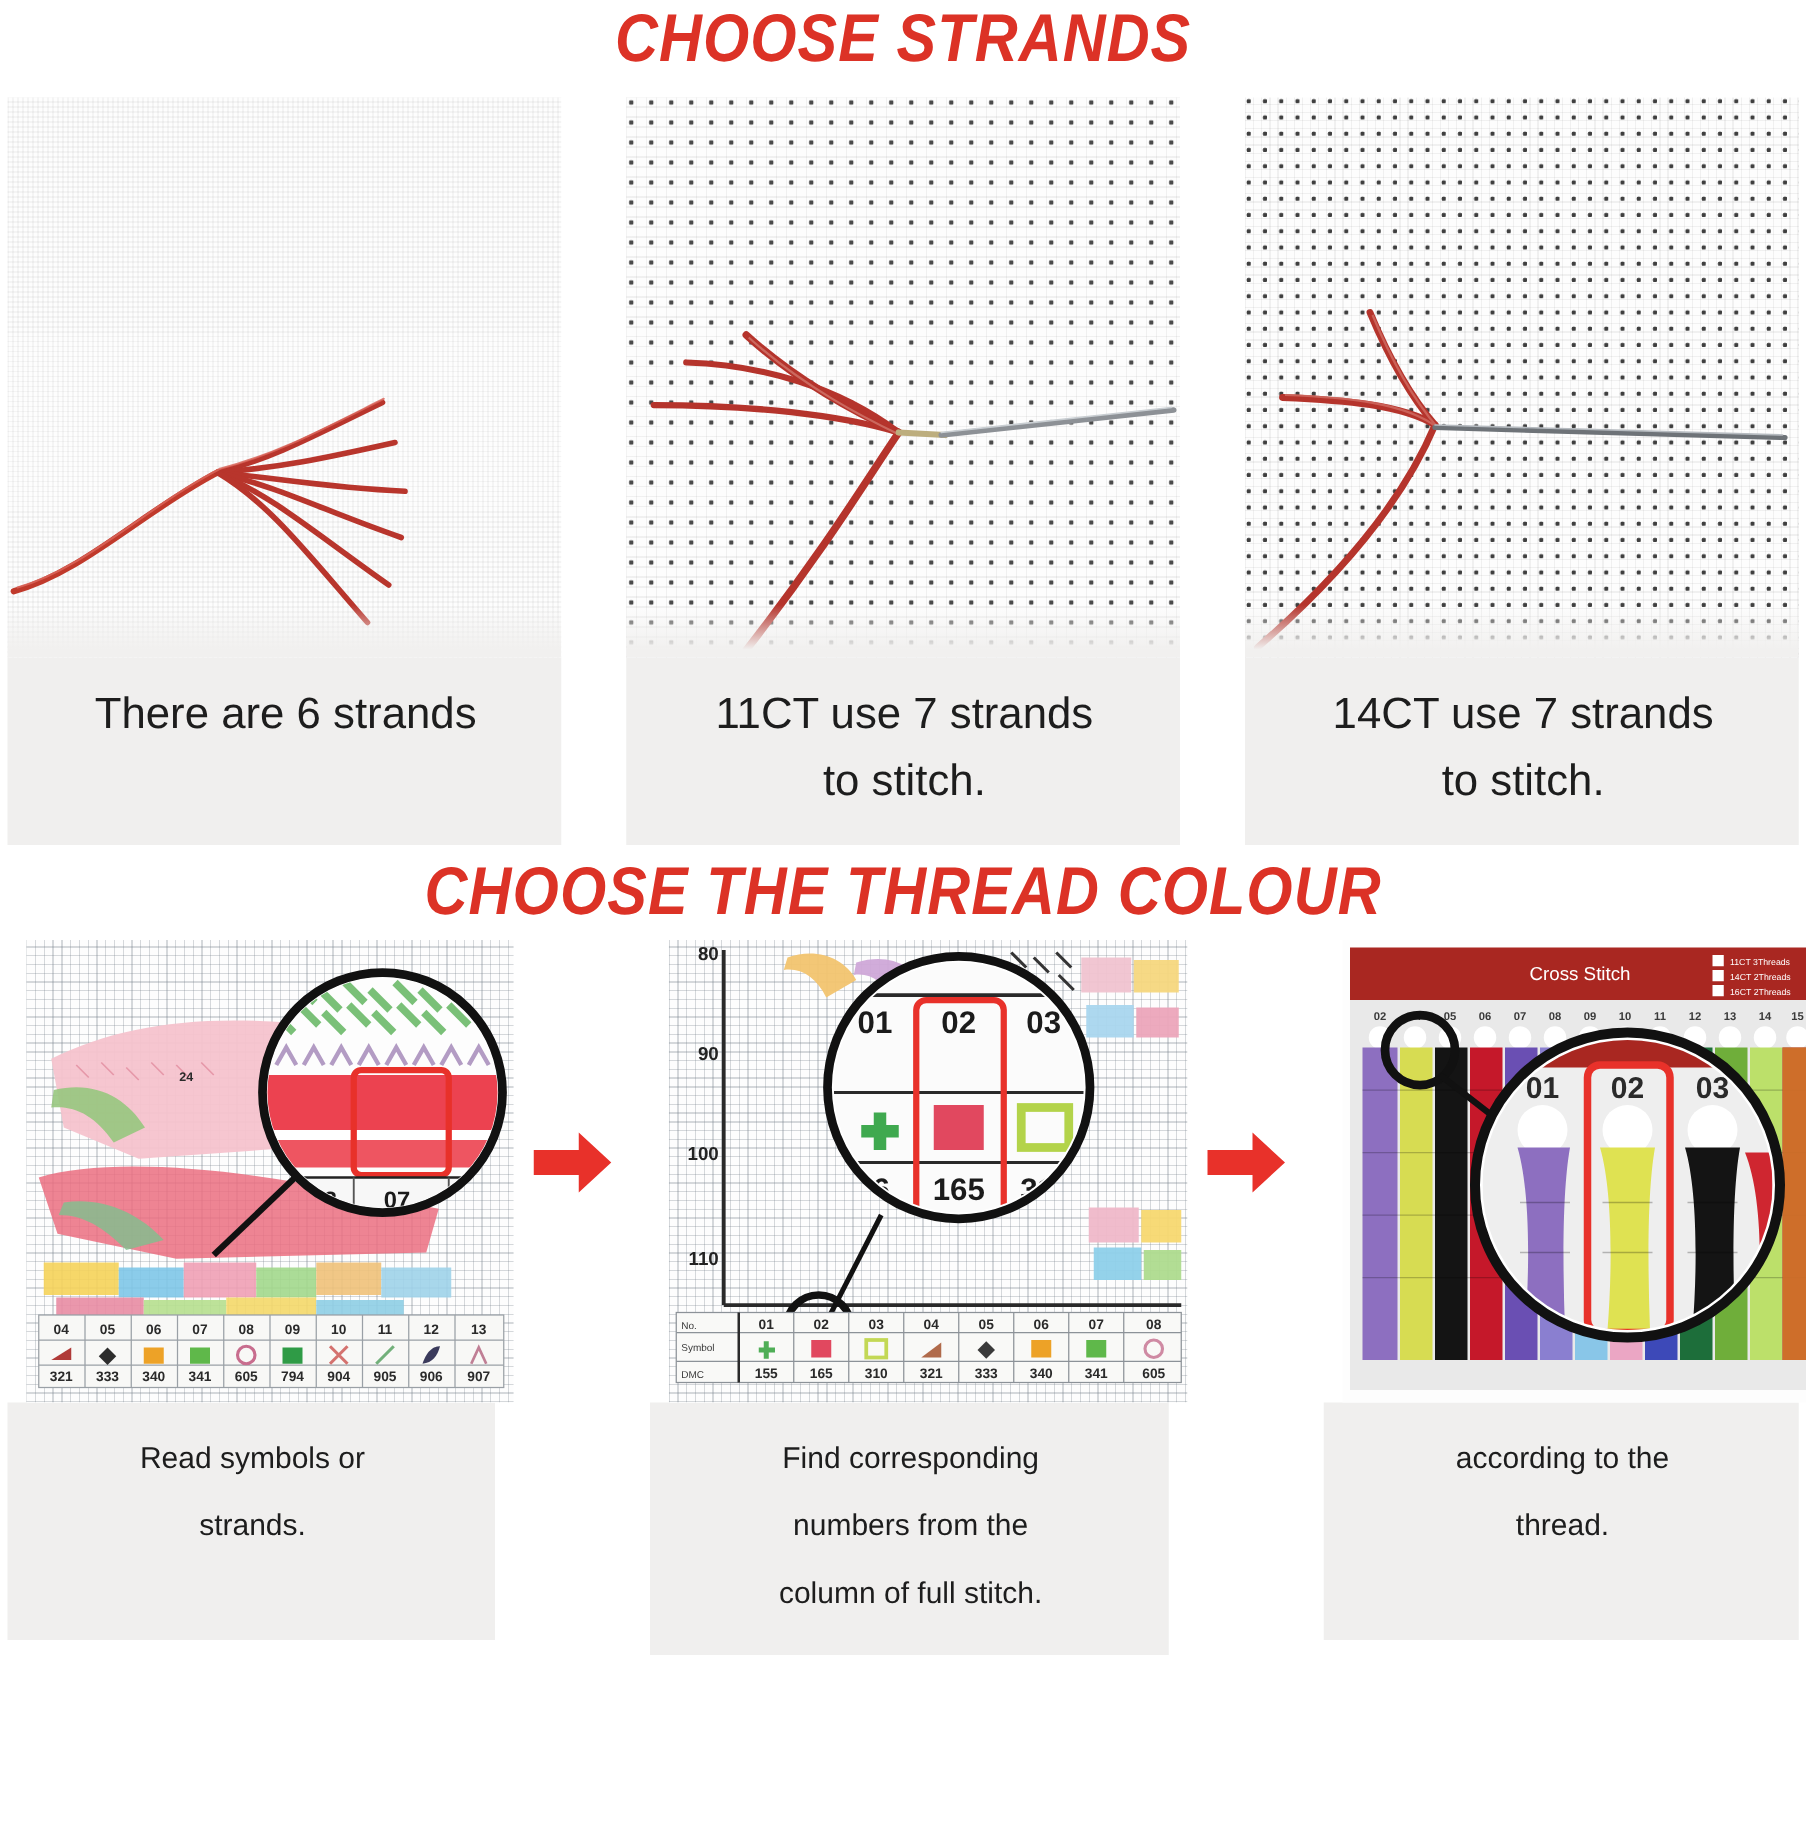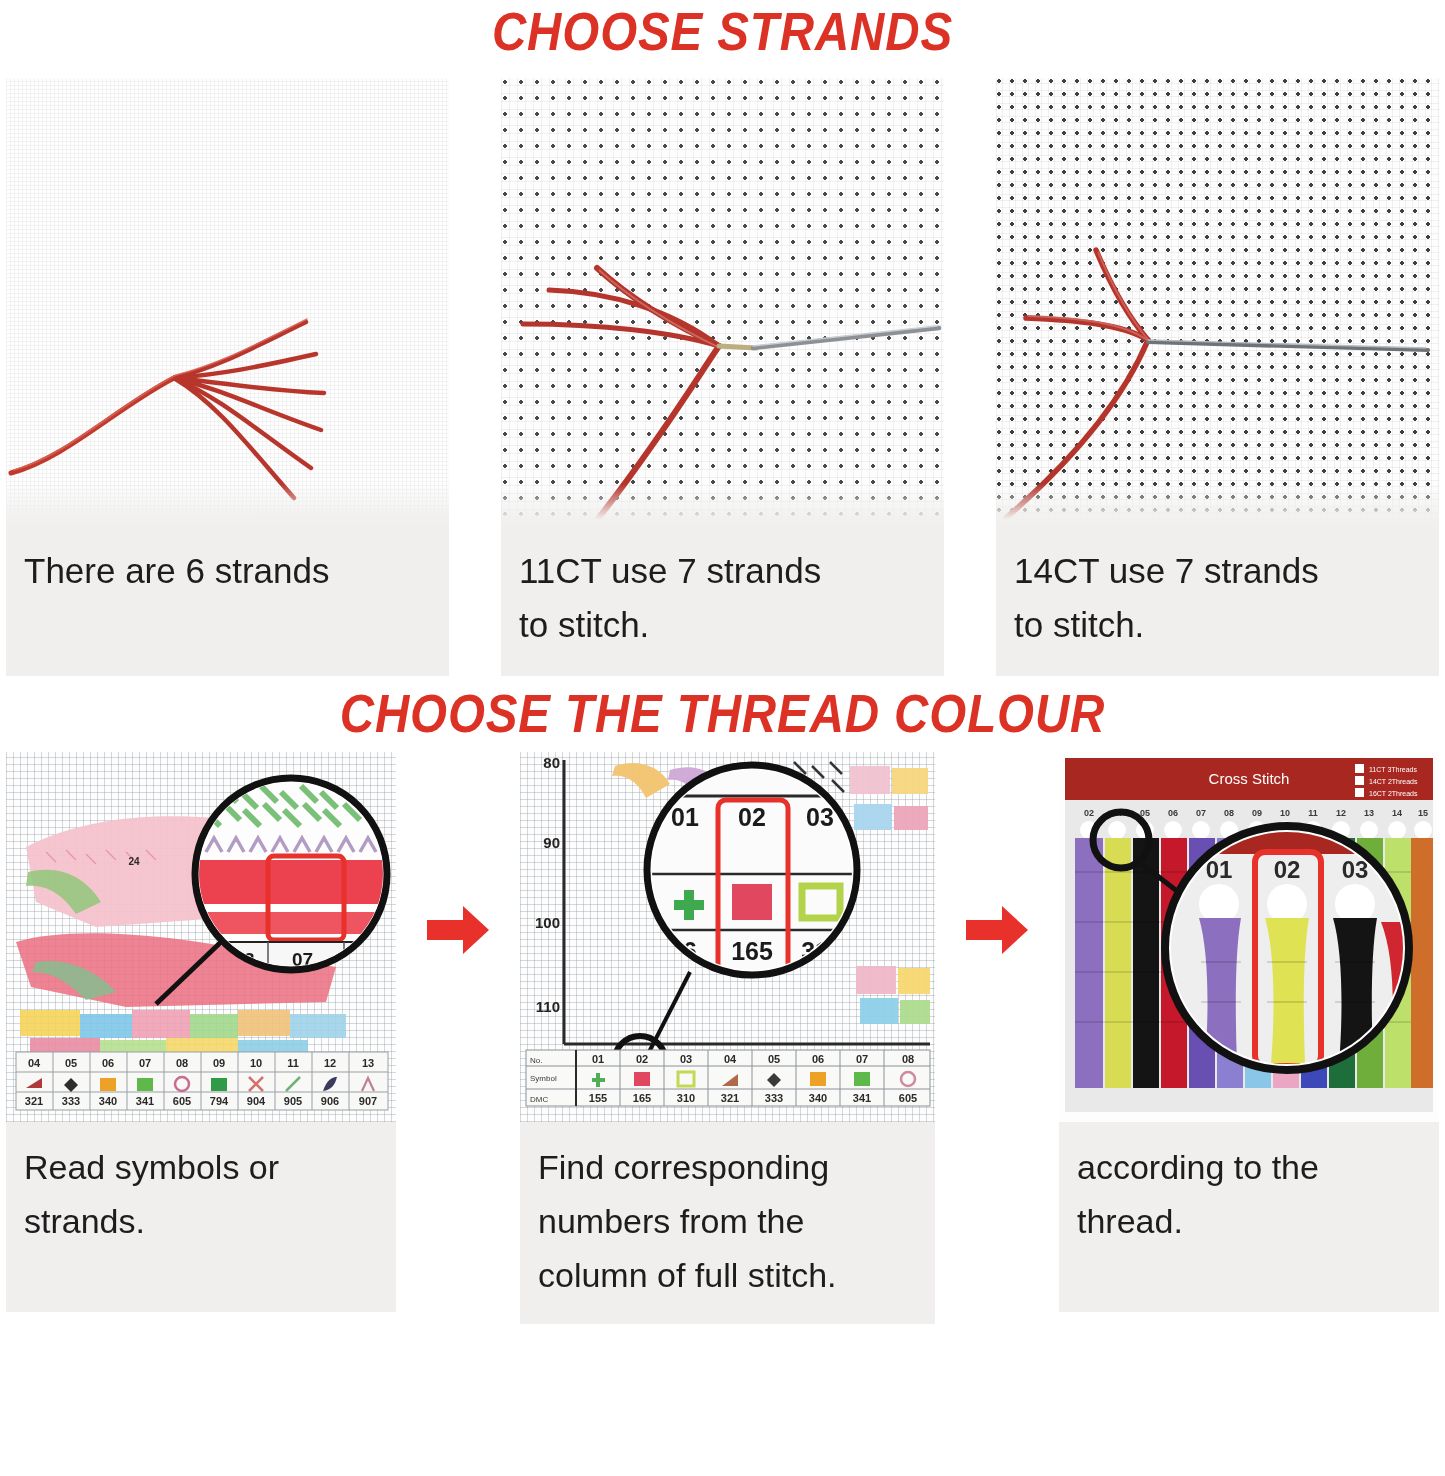--- a/index.html
+++ b/index.html
@@ -96,30 +96,31 @@
   .caption {
     background: #f0efee;
     color: #1d1d1d;
     font-size: 35px;
     line-height: 54px;
     padding: 18px 16px 22px 18px;
     box-sizing: border-box;
     font-family: "Liberation Sans", sans-serif;
   }
   #row-strands .caption { min-height: 150px; }
-  #row-colour .caption { min-height: 190px; font-size: 34px; }
-  .caption .ln { display: block; white-space: nowrap; }
+  #row-colour .caption { min-height: 190px; font-size: 24px; }
+  .caption .ln { display: block; white-space: nowrap; text-align: center; }
 
   
   .chart-box {
     position: relative;
     width: 100%;
     height: 370px;
     overflow: hidden;
     background: #fefefe;
+    margin-left: 15px;
   }
   .grid-bg {
     position: absolute; inset: 0;
     background:
       repeating-linear-gradient(0deg, rgba(120,130,140,0.30) 0 1px, rgba(0,0,0,0) 1px 7px),
       repeating-linear-gradient(90deg, rgba(120,130,140,0.30) 0 1px, rgba(0,0,0,0) 1px 7px),
       #fdfdfd;
   }
   .chart-box svg { position: absolute; inset: 0; width: 100%; height: 100%; }
 

